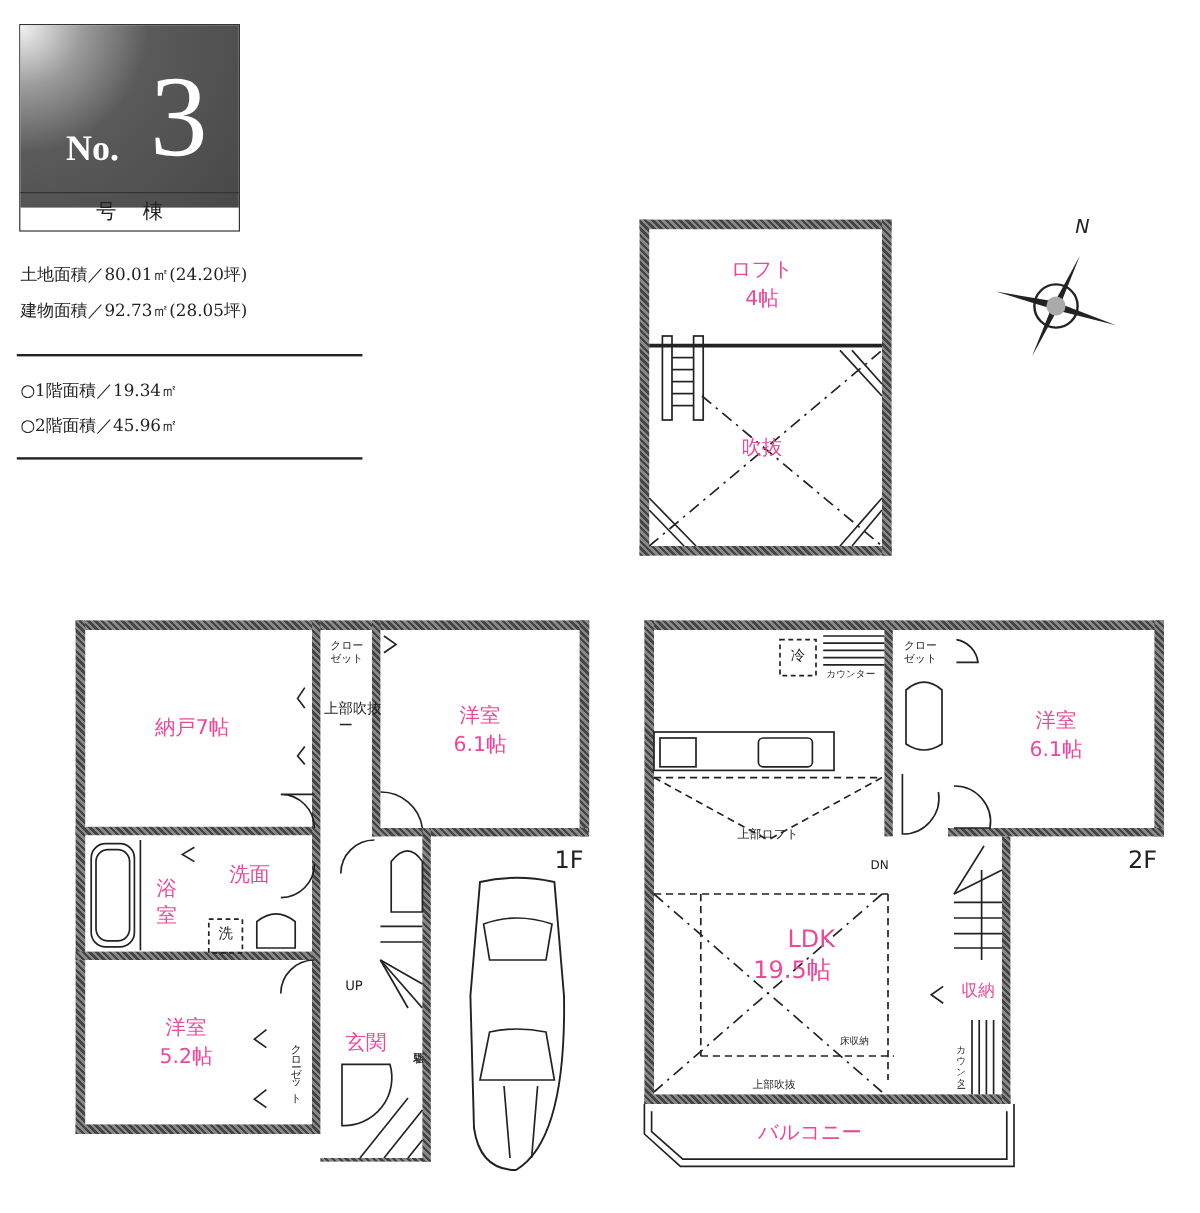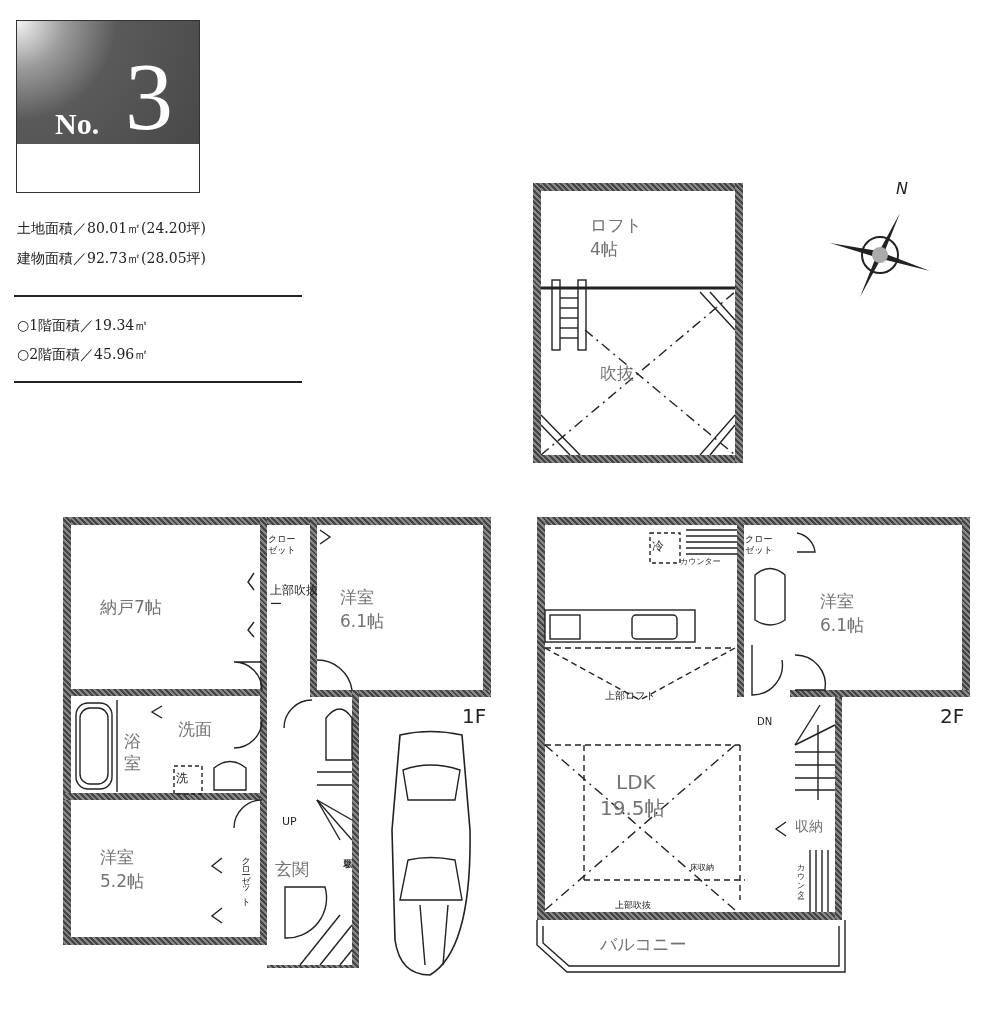--- a/index.html
+++ b/index.html
@@ -1,37 +1,38 @@
 <!DOCTYPE html>
 <html><head>
 <meta charset="utf-8">
 <style>
   html,body{margin:0;padding:0;background:#fff;}
   body{width:1000px;height:1011px;position:relative;overflow:hidden;font-family:"DejaVu Sans","Liberation Sans",sans-serif;color:#222;}
   .badge{position:absolute;left:16px;top:20px;width:184px;height:173px;border:1px solid #333;box-sizing:border-box;}
-  .badge-top{position:absolute;left:0;top:0;width:182px;height:123px;background:radial-gradient(circle at 0% 0%, #f4f4f4 0%, #9a9a9a 22%, #5a5a5a 45%, #484848 100%);}
+  .badge-top{position:absolute;left:0;top:0;width:182px;height:152px;background:radial-gradient(circle at 0% 0%, #f4f4f4 0%, #9a9a9a 22%, #5a5a5a 45%, #484848 100%);}
   .badge-no{position:absolute;left:38px;top:86px;font-family:"Liberation Serif","DejaVu Serif",serif;font-size:30px;font-weight:bold;color:#fff;}
   .badge-num{position:absolute;left:108px;top:28px;font-family:"Liberation Serif","DejaVu Serif",serif;font-size:96px;line-height:96px;color:#fff;}
   .badge-bottom{position:absolute;left:0;top:139px;width:182px;height:32px;border-top:1px solid #333;display:flex;align-items:center;justify-content:center;font-family:"DejaVu Serif",serif;font-size:17px;letter-spacing:22px;padding-left:22px;box-sizing:border-box;}
   .spec{position:absolute;left:17px;font-family:"DejaVu Serif","Liberation Serif",serif;font-size:14px;color:#222;white-space:nowrap;}
   .rule{position:absolute;left:14px;width:288px;height:2px;background:#222;}
   .wall{position:absolute;background:repeating-linear-gradient(45deg,#444 0 2px,#888 2px 4px);}
-  .room-label{position:absolute;font-size:17px;line-height:22px;color:#737373;white-space:nowrap;}
-  .small-label{position:absolute;font-size:9px;line-height:11px;color:#222;}
+  .room-label{position:absolute;font-size:17px;line-height:22px;text-align:center;color:#ec4899;white-space:nowrap;}
+  .small-label{position:absolute;font-size:9px;line-height:11px;text-align:center;color:#222;}
   .floor-tag{position:absolute;font-size:20px;color:#222;}
   svg.overlay{position:absolute;left:0;top:0;width:1000px;height:1011px;pointer-events:none;}
 </style>
 </head>
 <body>
 
 <div class="badge">
   <div class="badge-top">
     <span class="badge-no">No.</span>
     <span class="badge-num">3</span>
   </div>
+  <div class="badge-bottom">号棟</div>
 </div>
 
 <div class="spec" style="top:220px">土地面積／80.01㎡(24.20坪)</div>
 <div class="spec" style="top:250px">建物面積／92.73㎡(28.05坪)</div>
 <div class="rule" style="top:295px"></div>
 <div class="spec" style="top:317px">○1階面積／19.34㎡</div>
 <div class="spec" style="top:346px">○2階面積／45.96㎡</div>
 <div class="rule" style="top:381px"></div>
 
 <div style="position:absolute;left:820px;top:175px;width:120px;height:130px;">
@@ -209,14 +210,14 @@
 <div class="room-label" style="left:820px;top:590px;width:120px">洋室</div>
 <div class="room-label" style="left:820px;top:614px;width:120px">6.1帖</div>
 <div class="small-label" style="left:605px;top:690px;width:70px;font-size:10px">上部ロフト</div>
 <div class="room-label" style="left:616px;top:770px;width:120px;font-size:20px;line-height:24px">LDK</div>
 <div class="room-label" style="left:600px;top:796px;width:120px;font-size:20px;line-height:24px">19.5帖</div>
 <div class="small-label" style="left:690px;top:862px;width:44px;font-size:8px">床収納</div>
 <div class="small-label" style="left:615px;top:900px;width:60px;font-size:9px">上部吹抜</div>
 <div class="room-label" style="left:795px;top:815px;width:40px;font-size:14px">収納</div>
 <div class="small-label" style="left:796px;top:858px;width:10px;font-size:8px;writing-mode:vertical-rl;height:52px">カウンター</div>
 <div class="room-label" style="left:600px;top:933px;width:150px;font-size:17px">バルコニー</div>
-<div class="small-label" style="left:757px;top:716px;width:22px;font-size:10px">DN</div>
+<div class="small-label" style="left:722px;top:716px;width:22px;font-size:10px">DN</div>
 <div class="floor-tag" style="left:940px;top:704px">2F</div>
 
 </body></html>

